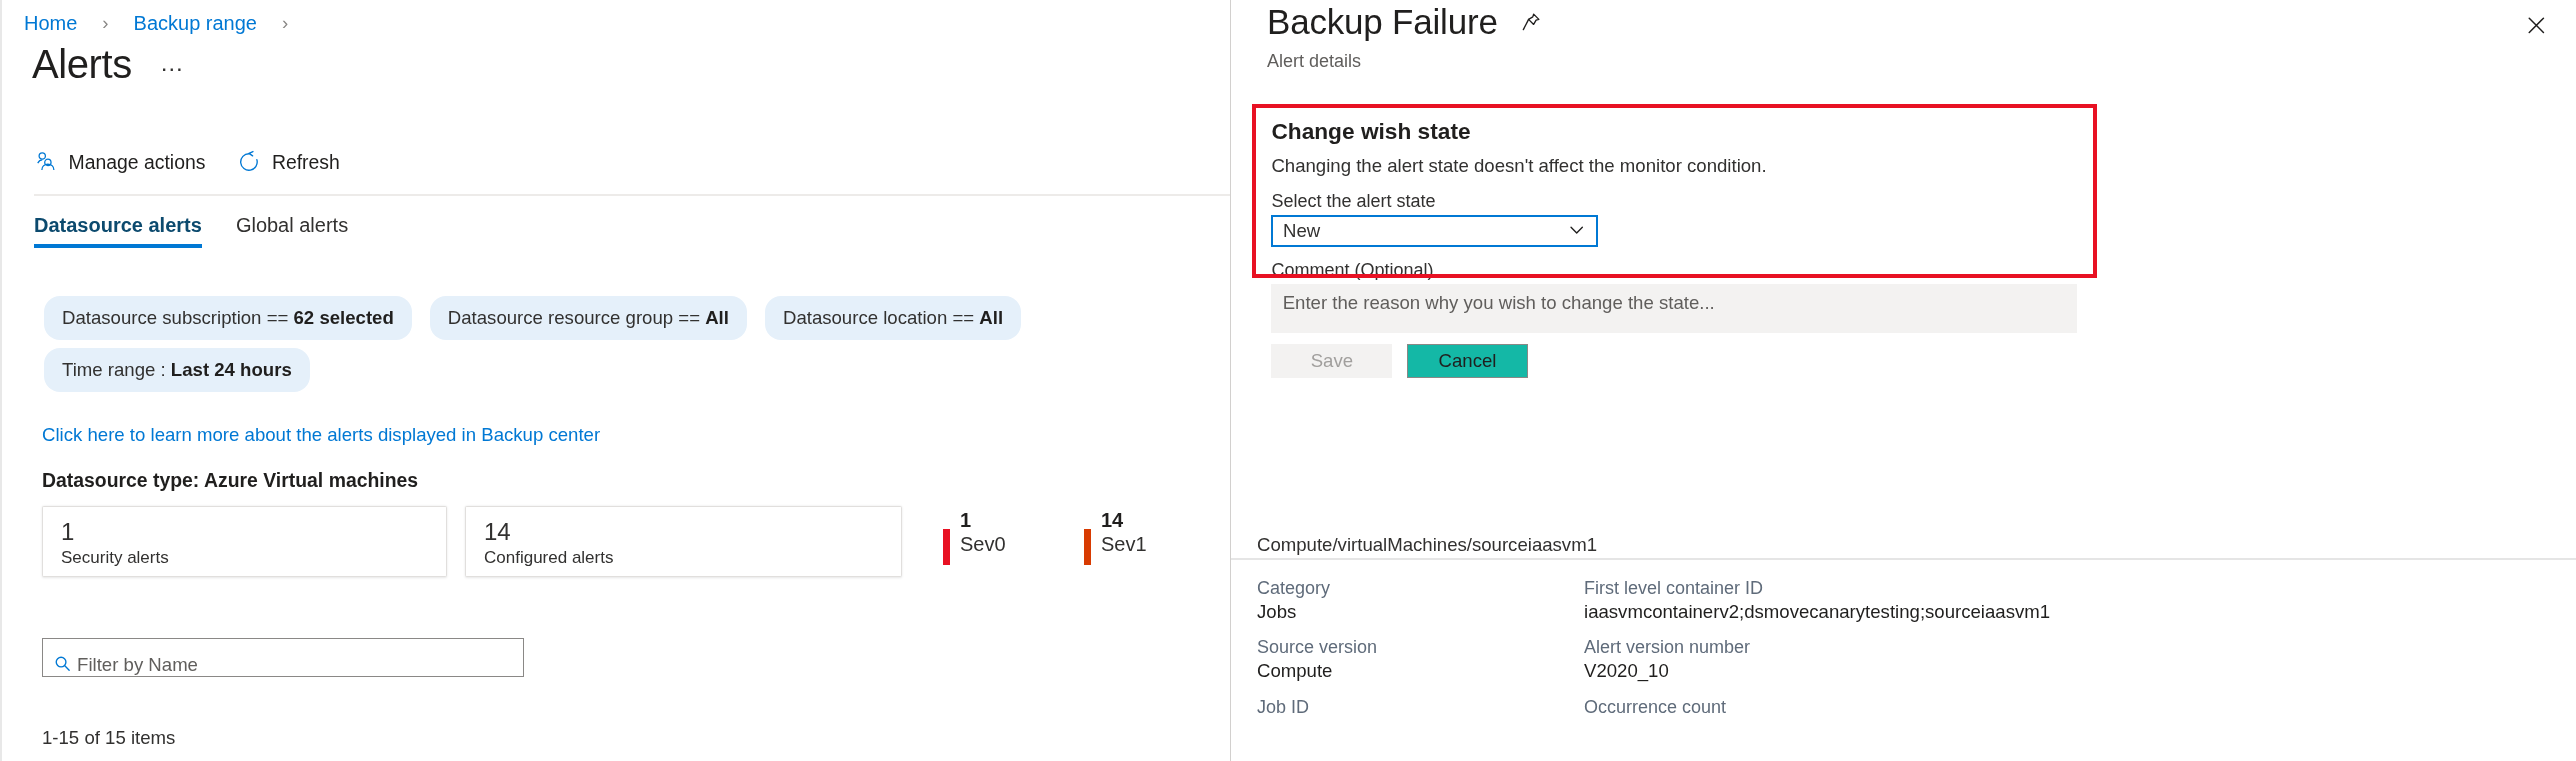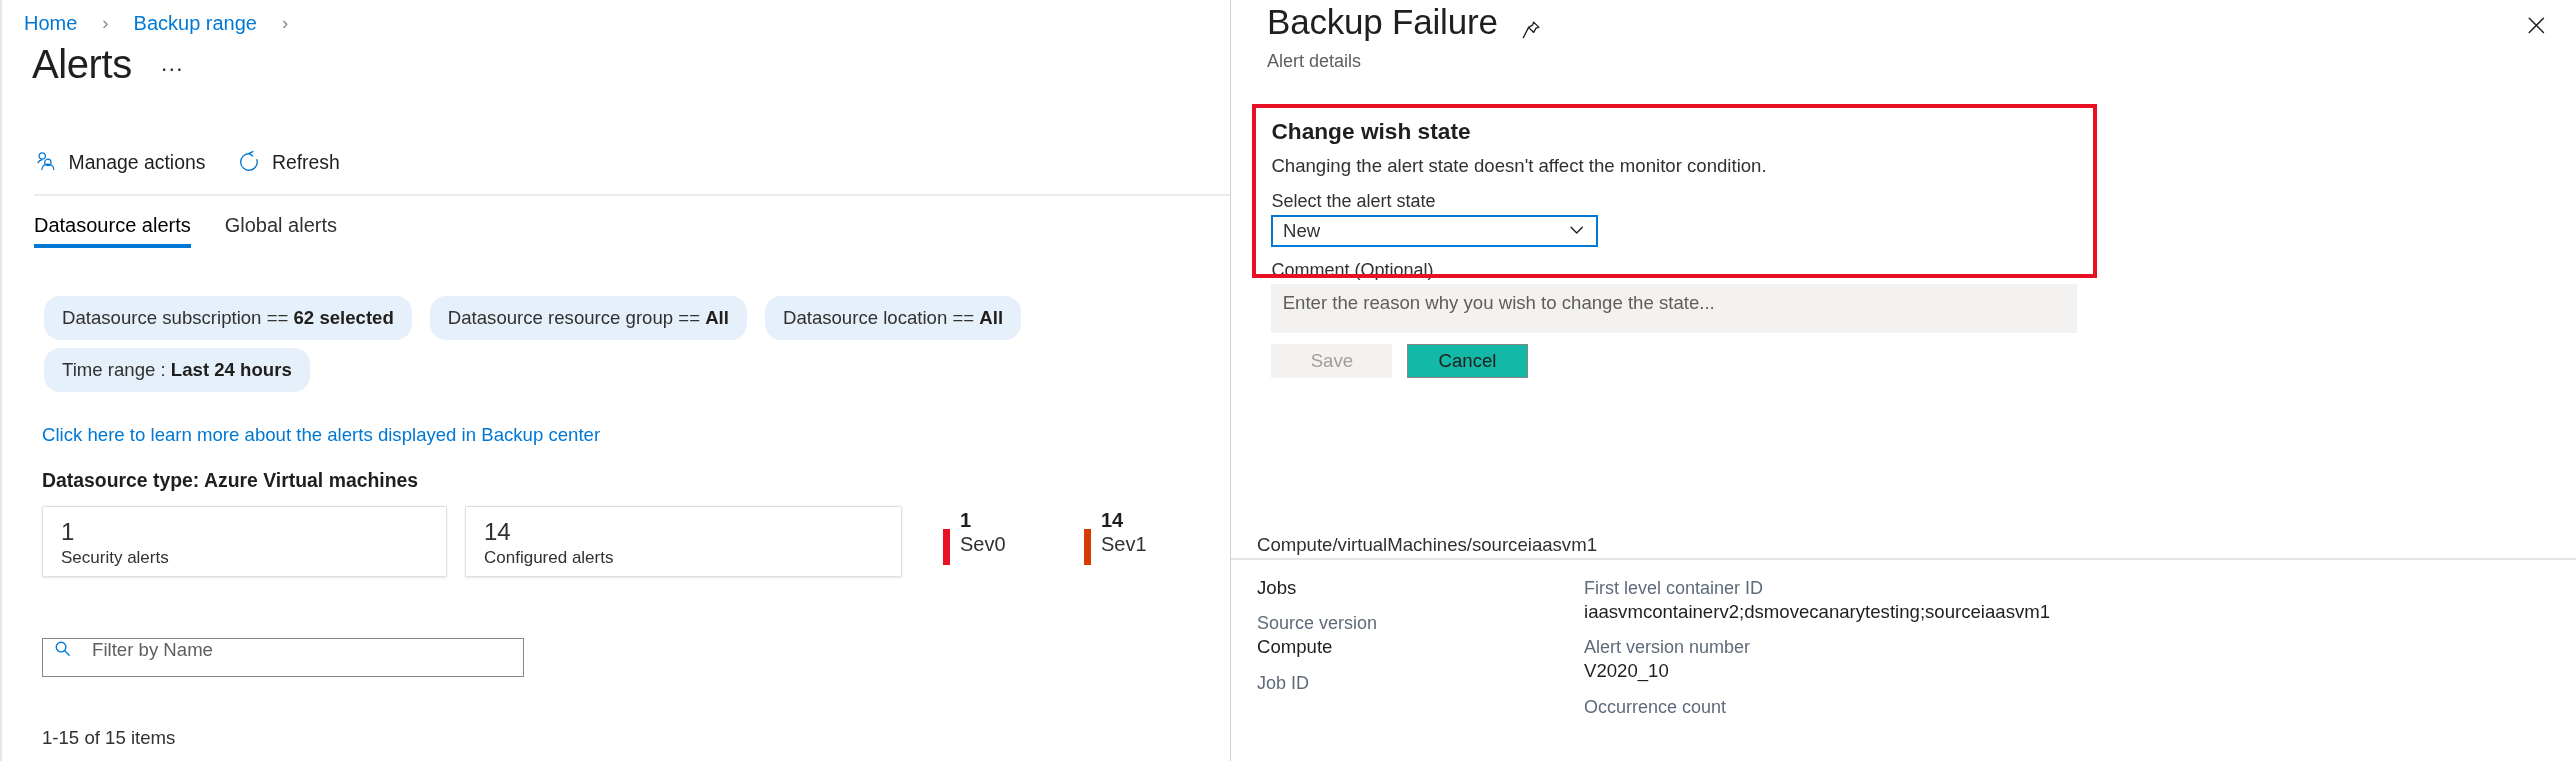--- a/index.html
+++ b/index.html
@@ -55,21 +55,21 @@
   .cmdbar-divider {
     position:absolute; left: 34px; top: 194px; width: 1196px; height: 1.6px; background:#edebe9;
   }
 
   .tabs {
     position:absolute; left: 34px; top: 214px;
     display:flex; align-items:flex-end; gap: 34px;
   }
   .tab { position:relative; padding-bottom: 10.5px; cursor:pointer; }
   .tab-label { font-size: 20px; color:#323130; white-space:nowrap; }
-  .tab.active .tab-label { font-weight: 400; color:#000000; }
+  .tab.active .tab-label { font-weight: 700; color:#0c4a6e; }
   .tab.active::after {
     content:""; position:absolute; left:0; right:0; bottom:0;
     height:3.2px; background:#0078d4;
   }
 
   .pill-row {
     position:absolute; left: 44px;
     display:flex; align-items:center; gap: 18px;
   }
   .pill-row.r1 { top: 296px; }
@@ -112,21 +112,21 @@
   .sev-group.s1 { left: 1084px; }
   .sev-bar { width: 7.3px; height: 36px; margin-top: 21px; }
   .sev-txt { display:flex; flex-direction:column; }
   .sev-num { font-size: 20px; font-weight: 700; color:#201f1e; line-height: 24px; }
   .sev-lbl { font-size: 20px; color:#323130; line-height: 24px; }
 
   .filter-box {
     position:absolute; left: 42px; top: 638px;
     width: 482px; height: 39px;
     border: 0.8px solid #8a8886; background:#fff;
-    display:flex; align-items:flex-start; gap: 20px; padding: 0 9.7px;
+    display:flex; align-items:flex-end; gap: 5px; padding: 0 9.7px;
   }
   .filter-input {
     border:0; outline:0; font-size: 18.6px; color:#323130;
     font-family:"Liberation Sans", sans-serif; background:transparent;
     width: 100%; padding:0;
   }
   .filter-input::placeholder { color:#605e5c; }
   .items-count {
     position:absolute; left:42px; top: 727px;
     font-size: 18.6px; color:#323130; white-space:nowrap;
@@ -134,21 +134,21 @@
 
   
   .right-panel {
     position:absolute; left: 1230px; top: 0;
     width: 1346px; height: 761px; background:#fff;
     border-left: 1.6px solid #d2d0ce;
     overflow:hidden;
   }
   .panel-title-row {
     position:absolute; left: 36px; top: 1.6px;
-    display:flex; align-items:flex-end; gap: 21px;
+    display:flex; align-items:center; gap: 21px;
   }
   .panel-title {
     font-size: 35px; line-height: 40px; color:#201f1e; font-weight:400;
     letter-spacing:-0.2px; white-space:nowrap;
   }
   .pin-btn { cursor:pointer; width:24px; height:24px; display:block; }
   .panel-sub {
     position:absolute; left: 36px; top: 51px;
     font-size: 18px; color:#605e5c; white-space:nowrap;
   }
@@ -370,20 +370,21 @@
         <path d="M4.5 4.5 L19.5 19.5 M19.5 4.5 L4.5 19.5" stroke-linecap="round"></path>
       </svg>
     </div>
 
     <div class="detail-resource">Compute/virtualMachines/sourceiaasvm1</div>
     <div class="detail-divider"></div>
 
     <div class="detail-grid">
       <div class="grid-col left">
         <div class="dfield">
+          <div class="dfield-lbl">Category</div>
           <div class="dfield-val">Jobs</div>
         </div>
         <div class="dfield">
           <div class="dfield-lbl">Source version</div>
           <div class="dfield-val">Compute</div>
         </div>
         <div class="dfield">
           <div class="dfield-lbl">Job ID</div>
           <div class="dfield-val"></div>
         </div>

